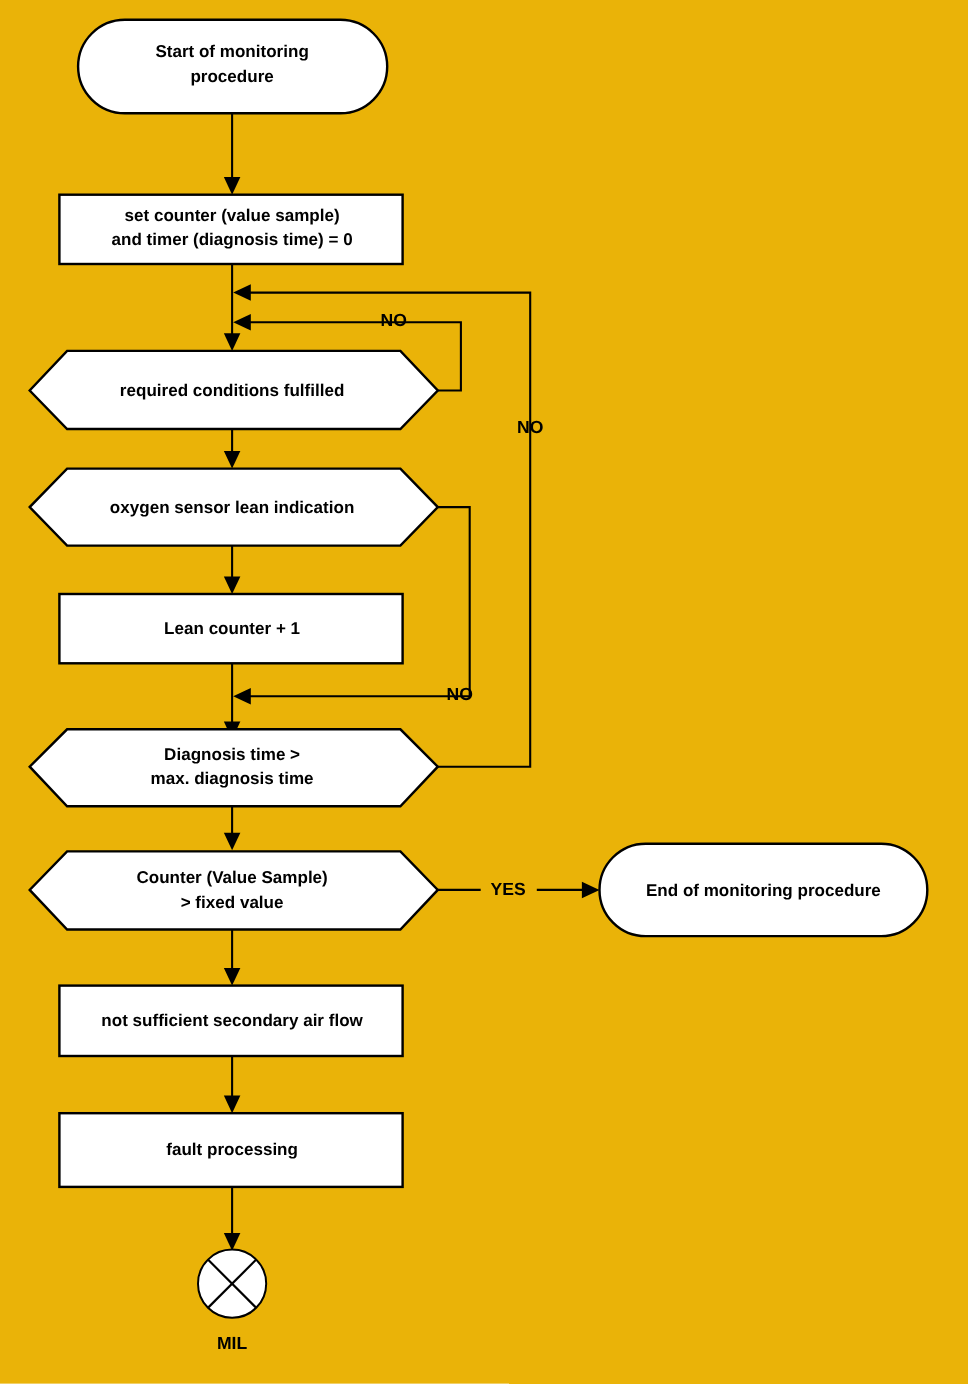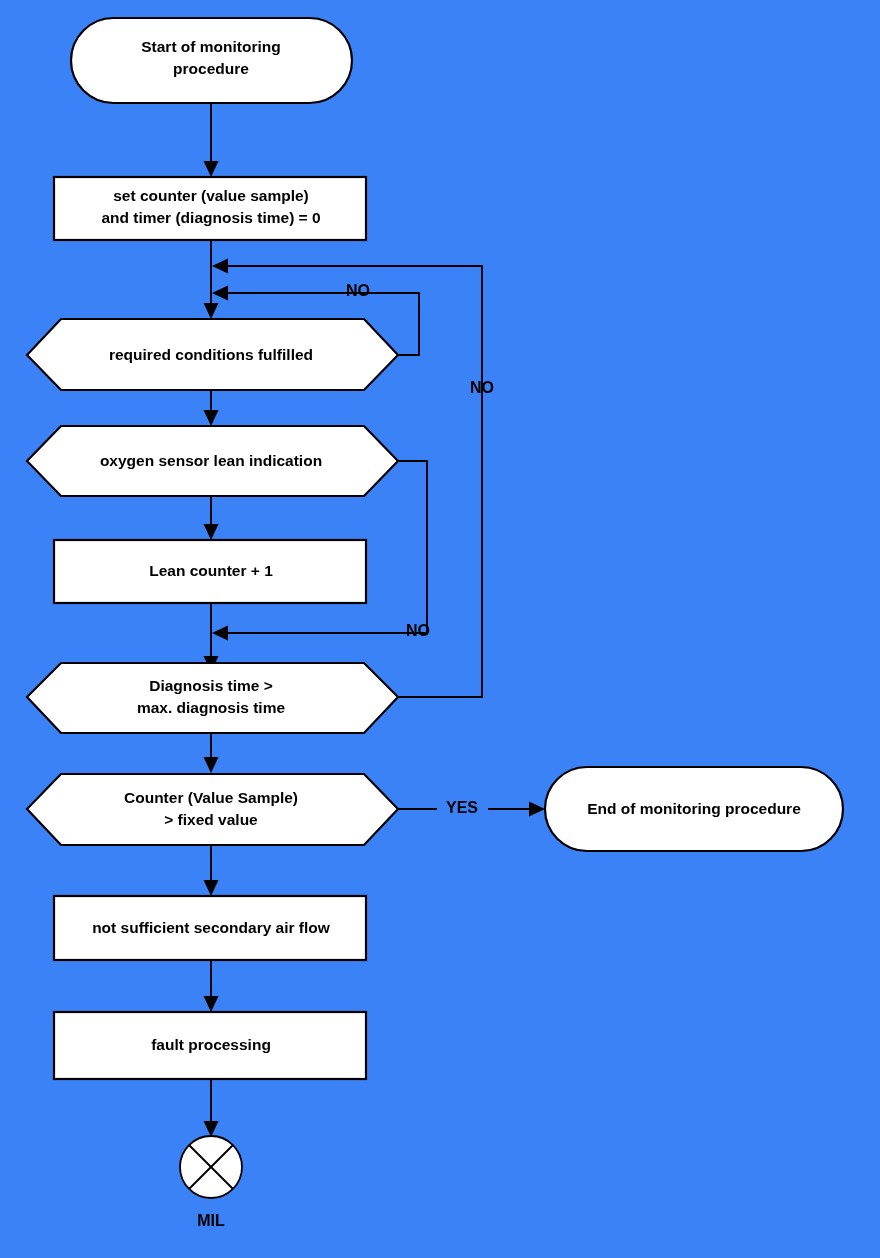--- a/index.html
+++ b/index.html
@@ -10,21 +10,21 @@
   body {
     width: 880px;
     height: 1258px;
     font-family: "Liberation Sans", sans-serif;
     overflow: hidden;
   }
   #flowchart-root {
     position: relative;
     width: 880px;
     height: 1258px;
-    background: #3b82f6;
+    background: #eab308;
   }
   svg#flow-svg {
     display: block;
     width: 880px;
     height: 1258px;
   }
   .node-shape {
     fill: #ffffff;
     stroke: #000000;
     stroke-width: 2.2;

